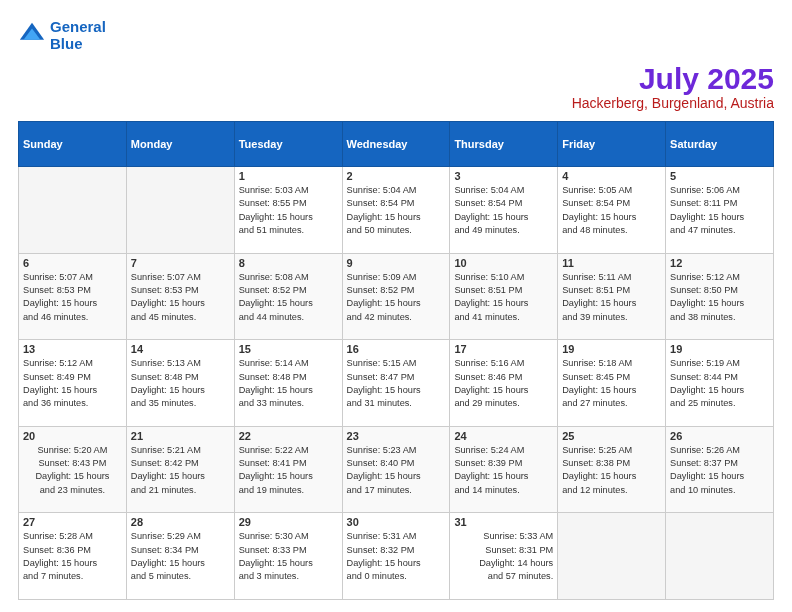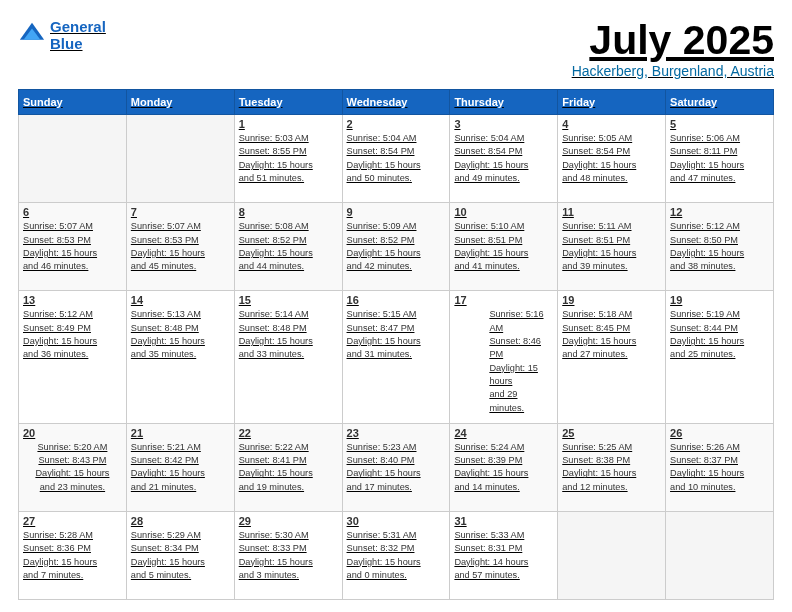--- a/index.html
+++ b/index.html
@@ -9,21 +9,20 @@
       font-family: Arial, sans-serif;
       background: #fff;
       overflow: hidden;
     }
     .page {
       width: 792px;
       height: 612px;
       padding: 18px 18px 12px 18px;
       display: flex;
       flex-direction: column;
-      text-decoration: underline;
     }
     .header {
       display: flex;
       justify-content: space-between;
       align-items: flex-start;
       margin-bottom: 10px;
     }
     .logo {
       display: flex;
       align-items: center;
@@ -37,43 +36,44 @@
     }
     .logo-blue { color: #1565c0; }
     .logo-icon {
       width: 28px;
       height: 28px;
     }
     .title-block {
       text-align: right;
     }
     .month-year {
-      font-size: 41px;
+      font-size: 30px;
       font-weight: bold;
-      color: #000000;
+      color: #6d28d9;
       line-height: 1.1;
+      margin-top: 44px;
     }
     .location {
       font-size: 14px;
-      color: #0369a1;
+      color: #b91c1c;
       font-weight: normal;
     }
     .calendar {
       flex: 1;
       border: 1px solid #ccc;
       border-collapse: collapse;
       width: 100%;
       table-layout: fixed;
     }
     .calendar th {
       background: #1565c0;
       color: #fff;
       font-size: 11px;
       font-weight: bold;
-      padding: 6px 4px;
+      padding: 16px 4px;
       text-align: left;
       border: 1px solid #1255a0;
     }
     .calendar td {
       border: 1px solid #ccc;
       vertical-align: top;
       padding: 3px 4px;
       font-size: 9.2px;
       color: #333;
       background: #fff;
@@ -243,21 +243,21 @@
           </td>
           <td>
             <span class="day-num">16</span>
             <div class="day-info" style="white-space: pre-line;">Sunrise: 5:15 AM
 Sunset: 8:47 PM
 Daylight: 15 hours
 and 31 minutes.</div>
           </td>
           <td>
             <span class="day-num">17</span>
-            <div class="day-info" style="white-space: pre-line; margin-left: 35px;">Sunrise: 5:16 AM
+            <div class="day-info" style="white-space: pre-line;">Sunrise: 5:16 AM
 Sunset: 8:46 PM
 Daylight: 15 hours
 and 29 minutes.</div>
           </td>
           <td>
             <span class="day-num">19</span>
             <div class="day-info" style="white-space: pre-line;">Sunrise: 5:18 AM
 Sunset: 8:45 PM
 Daylight: 15 hours
 and 27 minutes.</div>
@@ -345,21 +345,21 @@
           </td>
           <td>
             <span class="day-num">30</span>
             <div class="day-info" style="white-space: pre-line;">Sunrise: 5:31 AM
 Sunset: 8:32 PM
 Daylight: 15 hours
 and 0 minutes.</div>
           </td>
           <td>
             <span class="day-num">31</span>
-            <div class="day-info" style="white-space: pre-line;">Sunrise: 5:33 AM
+            <div class="day-info" style="white-space: pre-line; text-align: right;">Sunrise: 5:33 AM
 Sunset: 8:31 PM
 Daylight: 14 hours
 and 57 minutes.</div>
           </td>
           <td class="empty"></td>
           <td class="empty"></td>
         </tr>
       </tbody>
   </table>
 </div>

